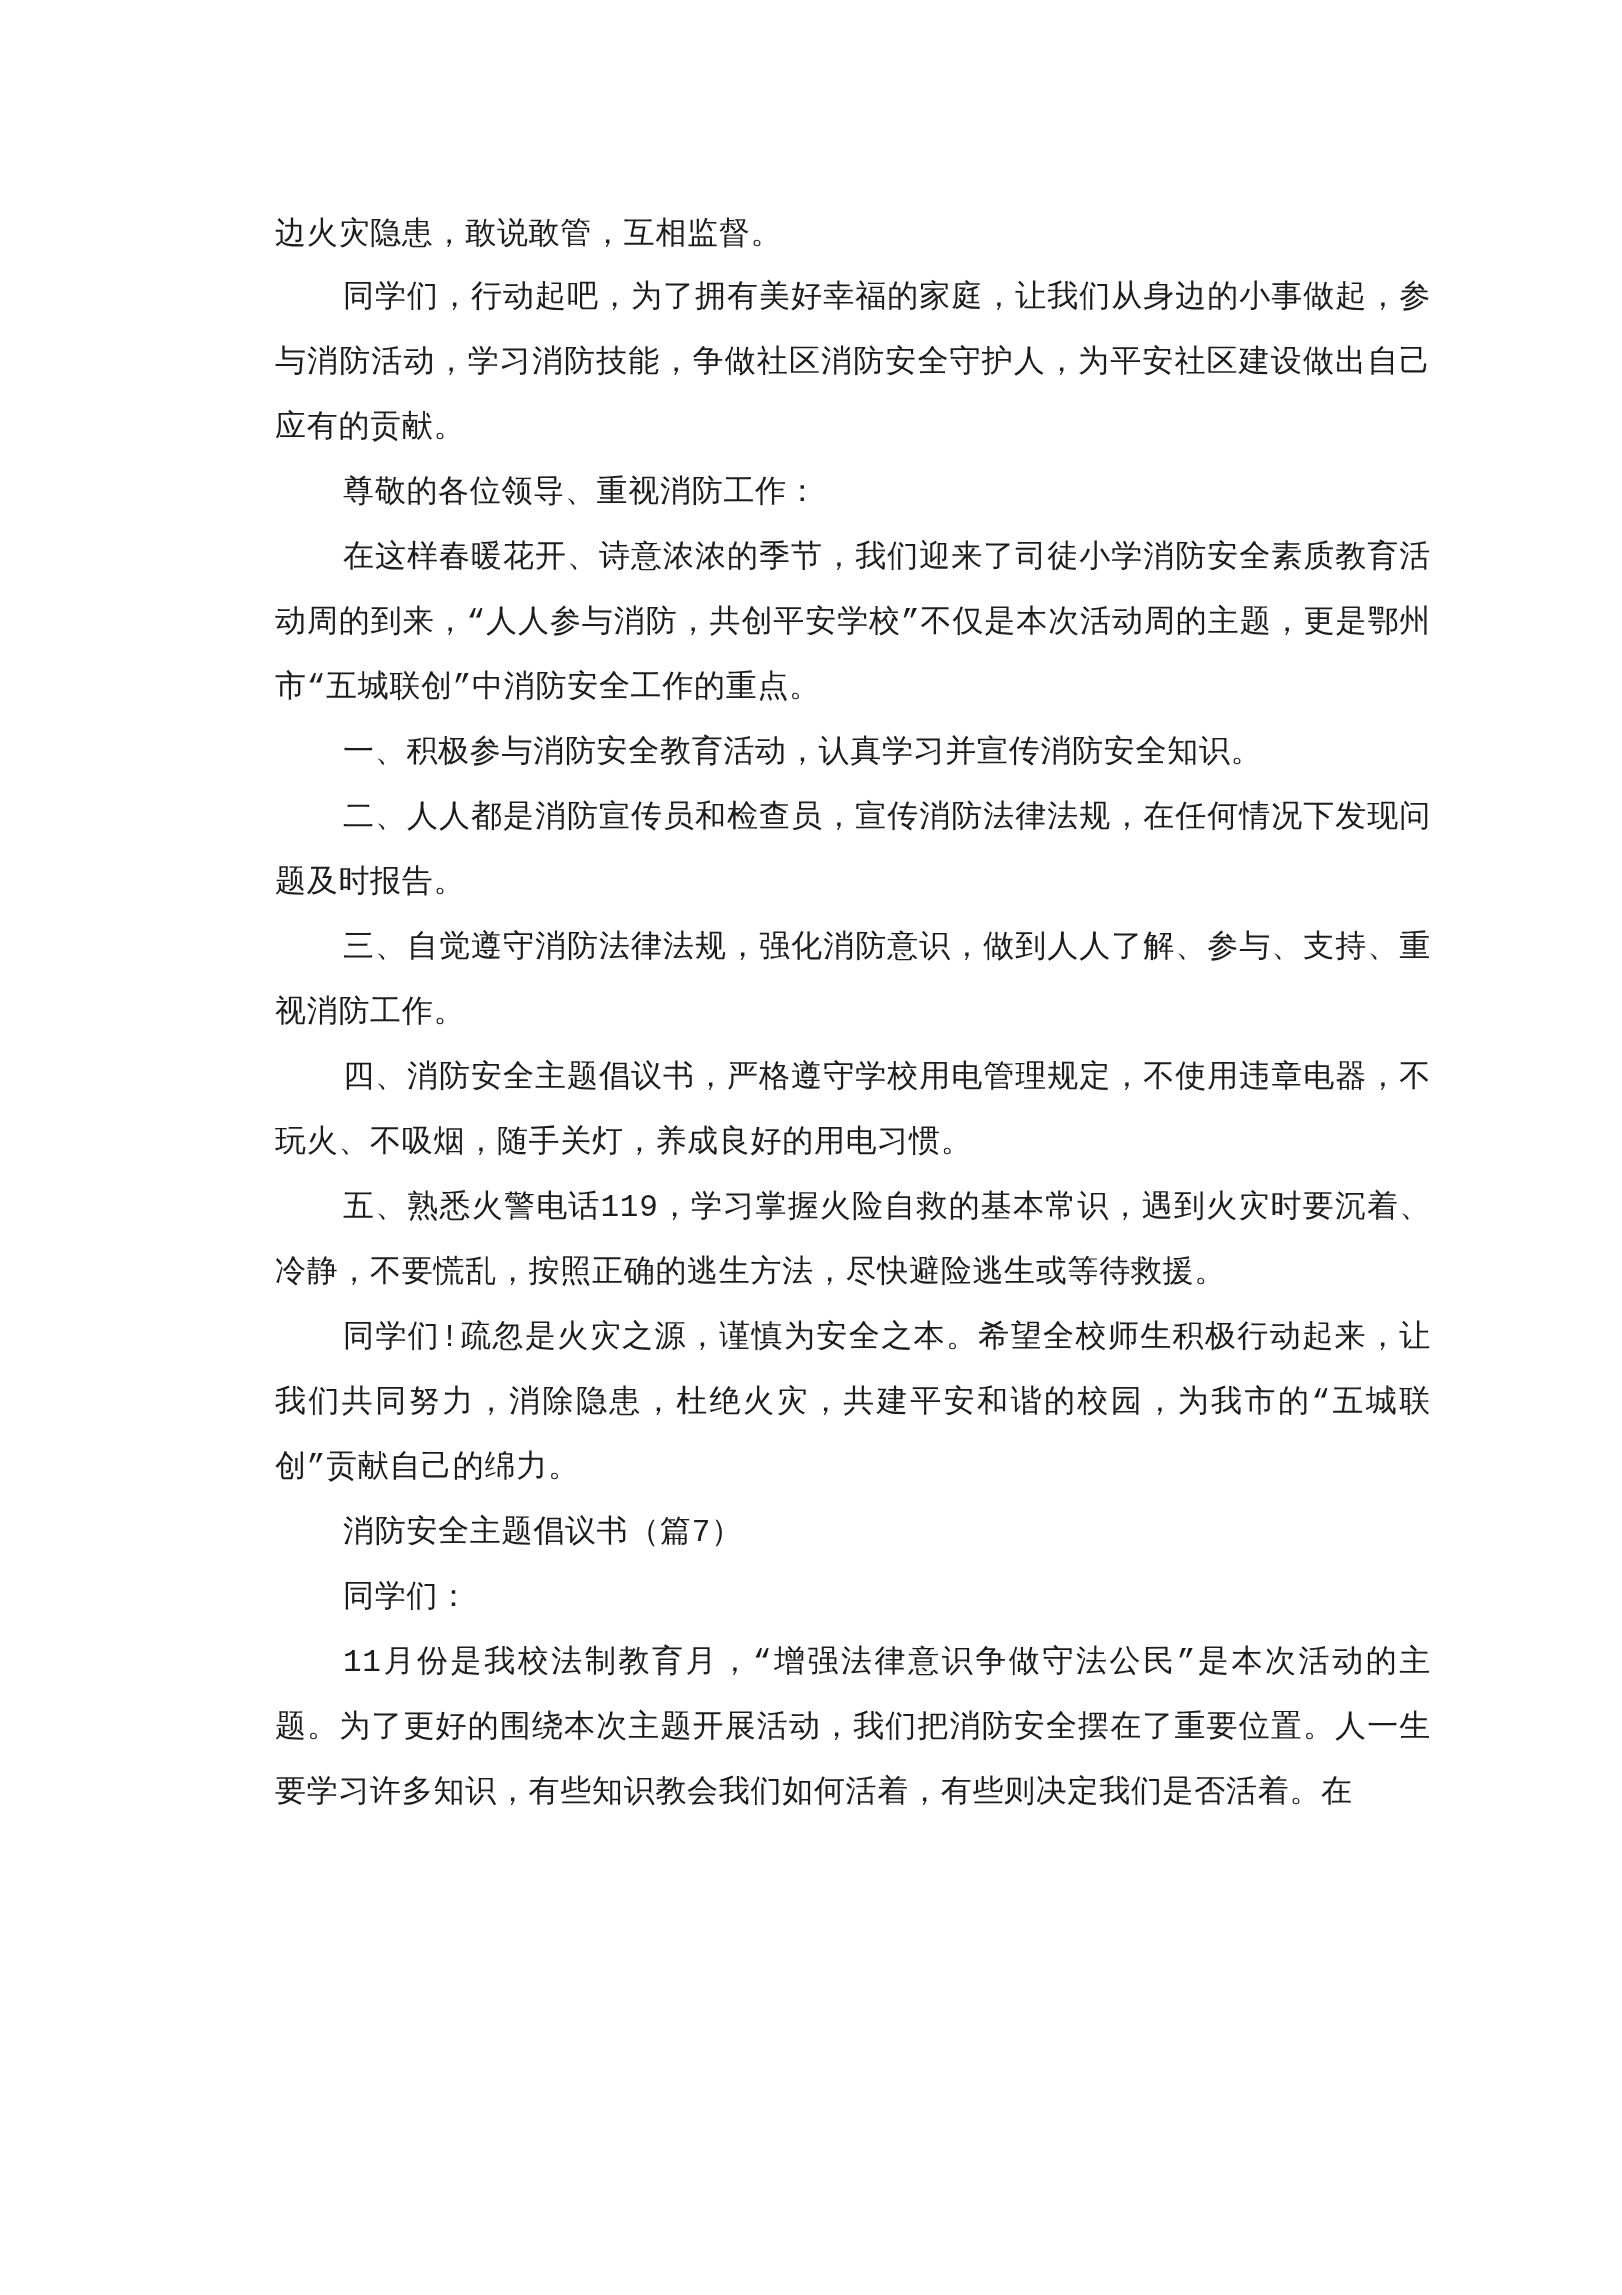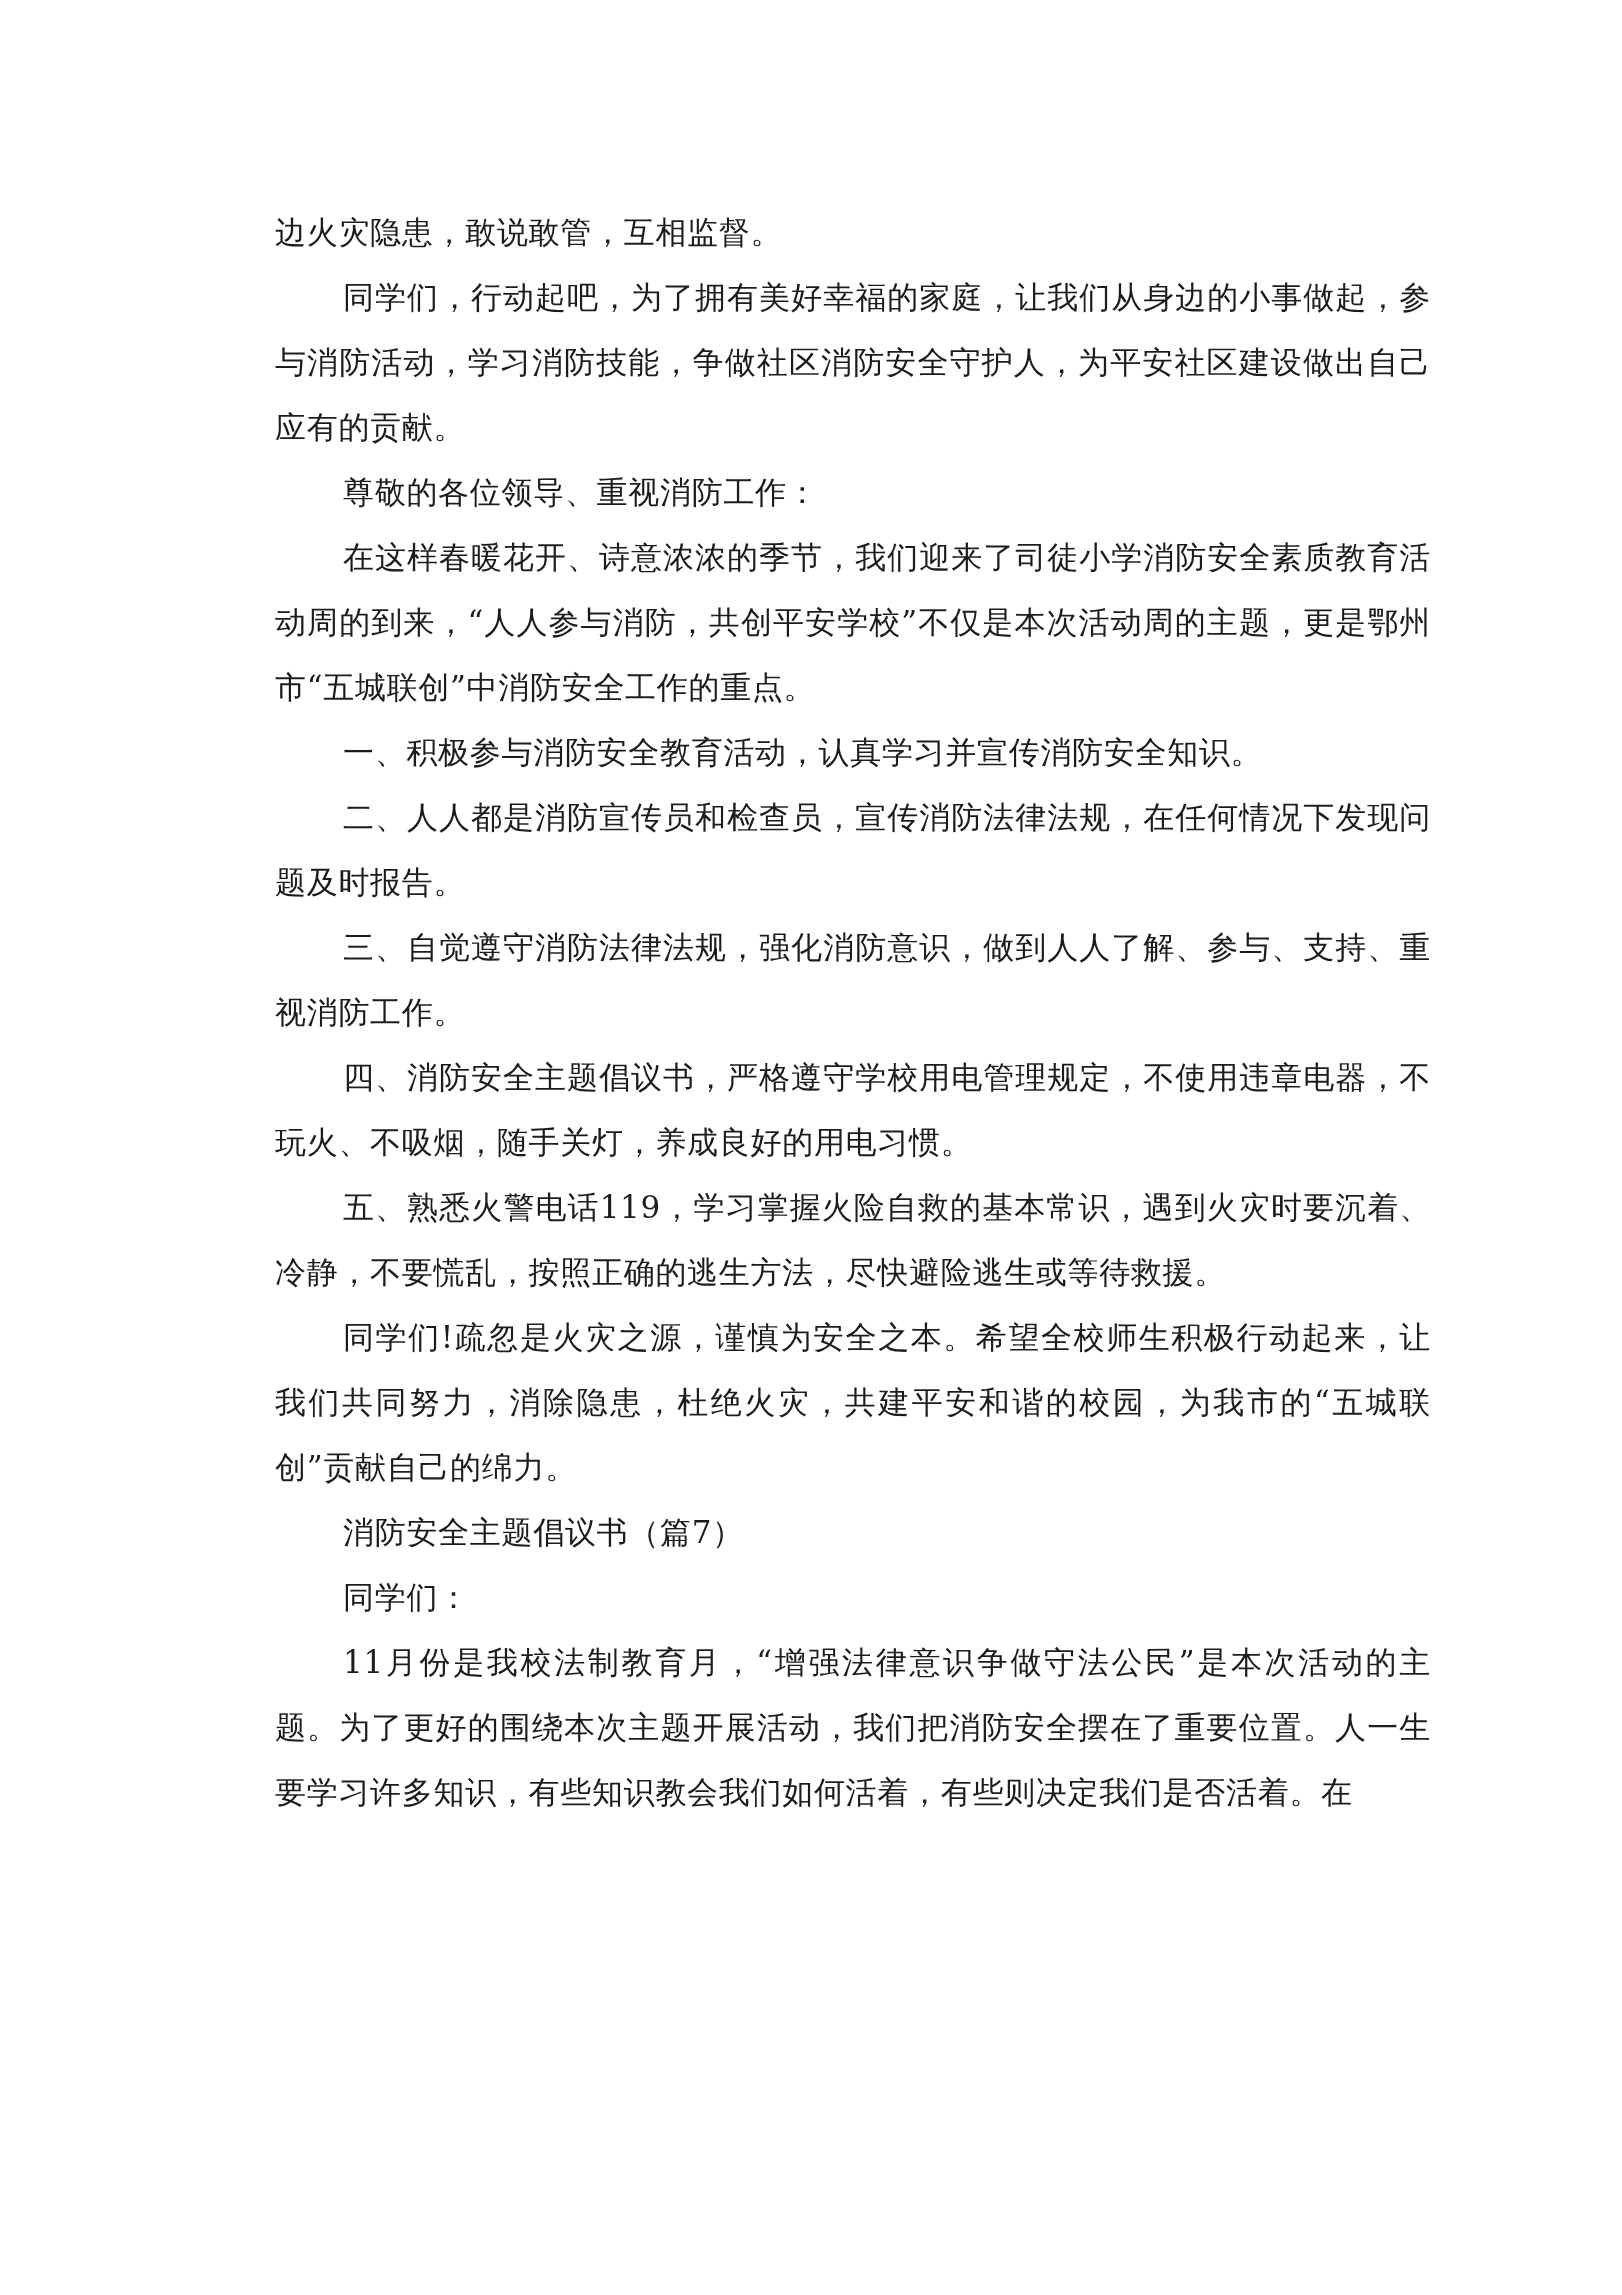--- a/index.html
+++ b/index.html
@@ -30,20 +30,21 @@
     text-align: justify;
     letter-spacing: 0.7px;
     margin-left: 32px;
   }
   .para {
     margin: 0;
     padding: 0;
   }
   .para.indent {
     text-indent: 68px;
+    font-family: Liberation Mono, monospace;
   }
 </style>
 </head>
 <body>
 
 <div class="page">
   <div class="content" style="color: rgb(28, 28, 28);">
       <p class="para">边火灾隐患，敢说敢管，互相监督。</p>
       <p class="para indent">同学们，行动起吧，为了拥有美好幸福的家庭，让我们从身边的小事做起，参与消防活动，学习消防技能，争做社区消防安全守护人，为平安社区建设做出自己应有的贡献。</p>
       <p class="para indent">尊敬的各位领导、重视消防工作：</p>

